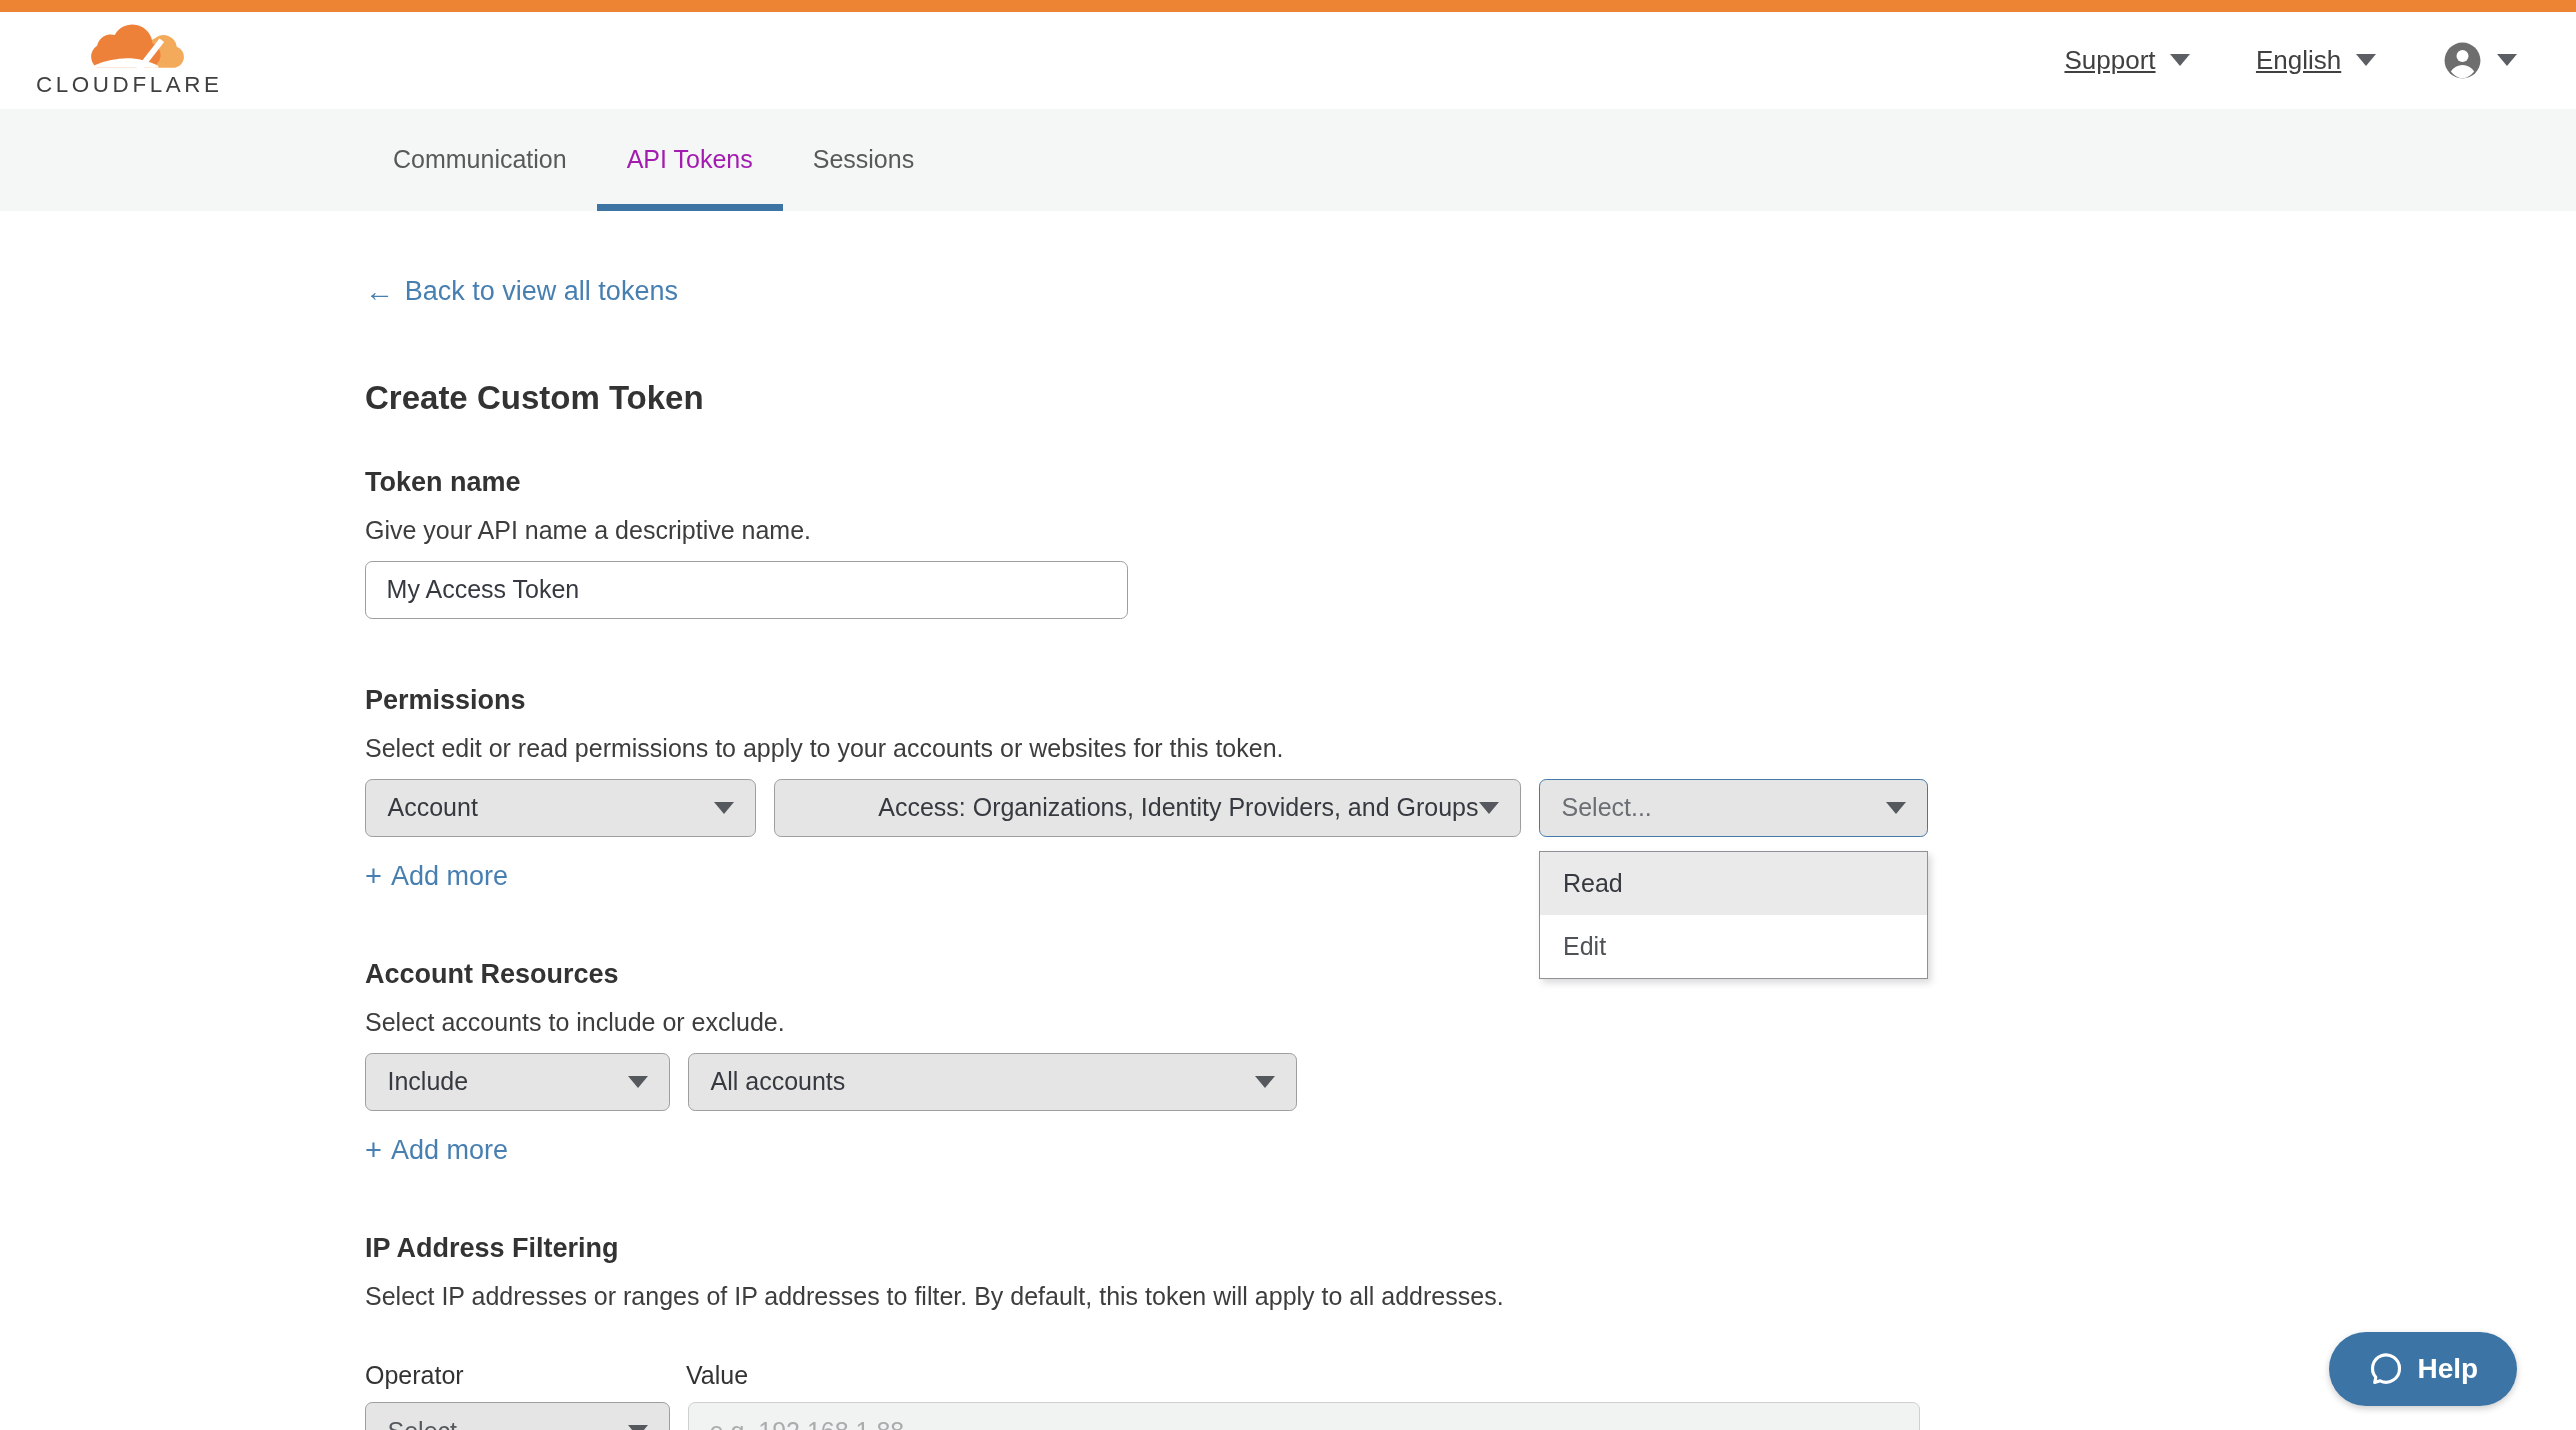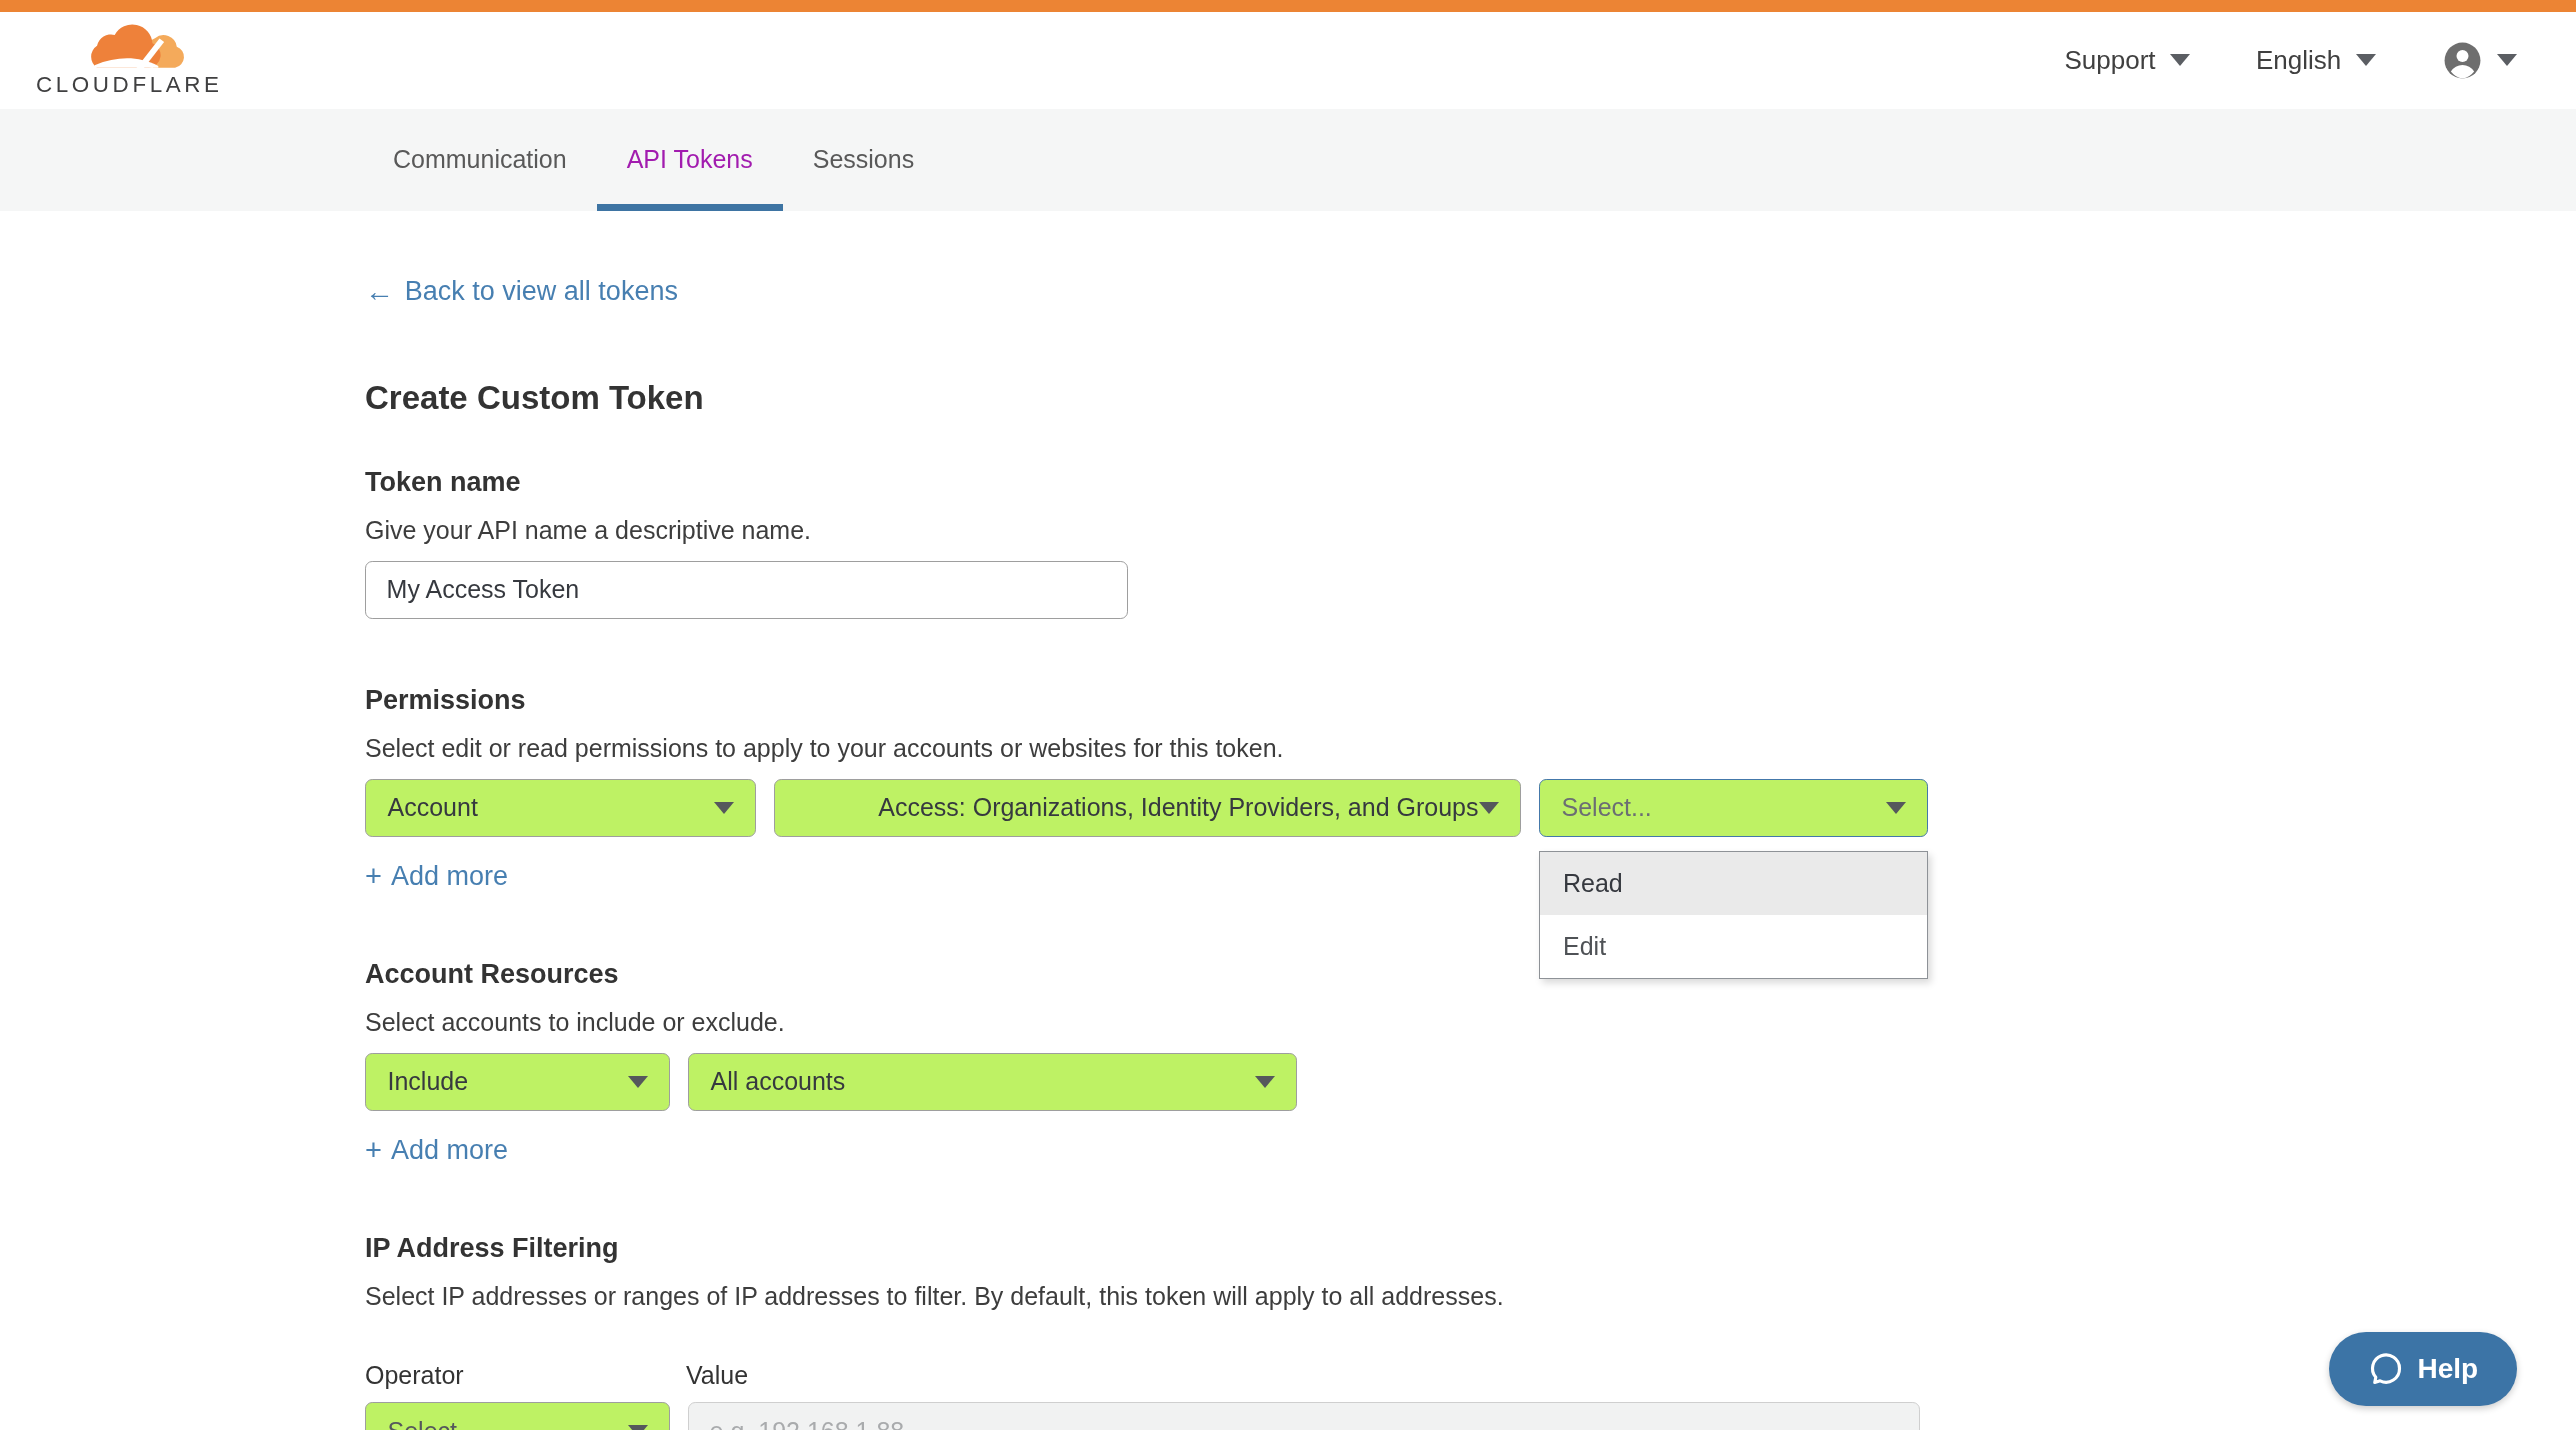--- a/index.html
+++ b/index.html
@@ -8,38 +8,38 @@
     font-family:"Liberation Sans", sans-serif;color:#36393f;position:relative;
   }
   
   .topbar{height:11.7px;background:#ec8434;}
   
   .header{height:97px;background:#fff;display:flex;align-items:center;justify-content:space-between;padding:0 59px 0 36px;}
   .logo{display:flex;flex-direction:column;align-items:flex-start;line-height:1;}
   .logo svg{margin-left:50px;display:block;}
   .wordmark{font-size:22.4px;font-weight:400;letter-spacing:3.6px;color:#404041;margin-top:3.6px;}
   .header-right{display:flex;align-items:center;gap:66px;}
-  .hdr-item{display:flex;align-items:center;gap:14.4px;font-size:26px;color:#404040;cursor:pointer;}
+  .hdr-item{display:flex;align-items:center;gap:14.4px;font-size:26px;color:#404040;cursor:pointer;text-decoration:underline;}
   .caret{width:0;height:0;border-left:10.8px solid transparent;border-right:10.8px solid transparent;border-top:12.6px solid #5b5e63;}
   
   .tabbar{height:102px;background:#f5f6f6;display:flex;align-items:stretch;padding-left:363px;}
   .tab{display:flex;align-items:center;padding:0 30px;font-size:25px;color:#595959;position:relative;cursor:pointer;}
   .tab.active{color:#a21caf;}
   .tab.active::after{content:"";position:absolute;left:0;right:0;bottom:0;height:7.2px;background:#3e74a3;}
   
   .content{padding:0 0 0 365px;}
   .back-link{display:inline-flex;align-items:center;gap:10.8px;margin-top:65px;font-size:27px;color:#477fb1;cursor:pointer;}
   .back-arrow{font-size:29px;line-height:1;}
   h1{margin:72px 0 0 0;font-size:33px;font-weight:600;color:#333;}
   h2{margin:0;font-size:27px;font-weight:600;color:#333;}
   .desc{margin:18px 0 0 0;font-size:25px;color:#3d3d3d;}
   .section{margin-top:66px;}
   .row{display:flex;gap:18px;margin-top:16px;}
   
-  .select{height:56px;border:1.8px solid #9e9e9e;border-radius:7.2px;background:#bef264;
+  .select{height:56px;border:1.8px solid #9e9e9e;border-radius:7.2px;background:#e5e5e5;
     display:flex;align-items:center;justify-content:space-between;padding:0 21.5px;
     font-size:25px;color:#36393f;cursor:pointer;box-sizing:content-box;}
   .select .caret{border-top-color:#55585c;}
   .select.focused{border-color:#4478aa;}
   .text-input{width:720px;height:56px;border:1.8px solid #9e9e9e;border-radius:7.2px;padding:0 20.6px;
     font-size:25px;color:#36393f;font-family:"Liberation Sans",sans-serif;outline:none;}
   .text-input:disabled,.text-input.disabled{background:#f1f2f2;border-color:#cfcfcf;color:#a9abad;}
   .text-input::placeholder{color:#a9abad;}
   .add-more{display:inline-flex;align-items:center;gap:9px;margin-top:23px;font-size:27px;color:#477fb1;cursor:pointer;}
   .plus{font-size:29px;font-weight:400;}

